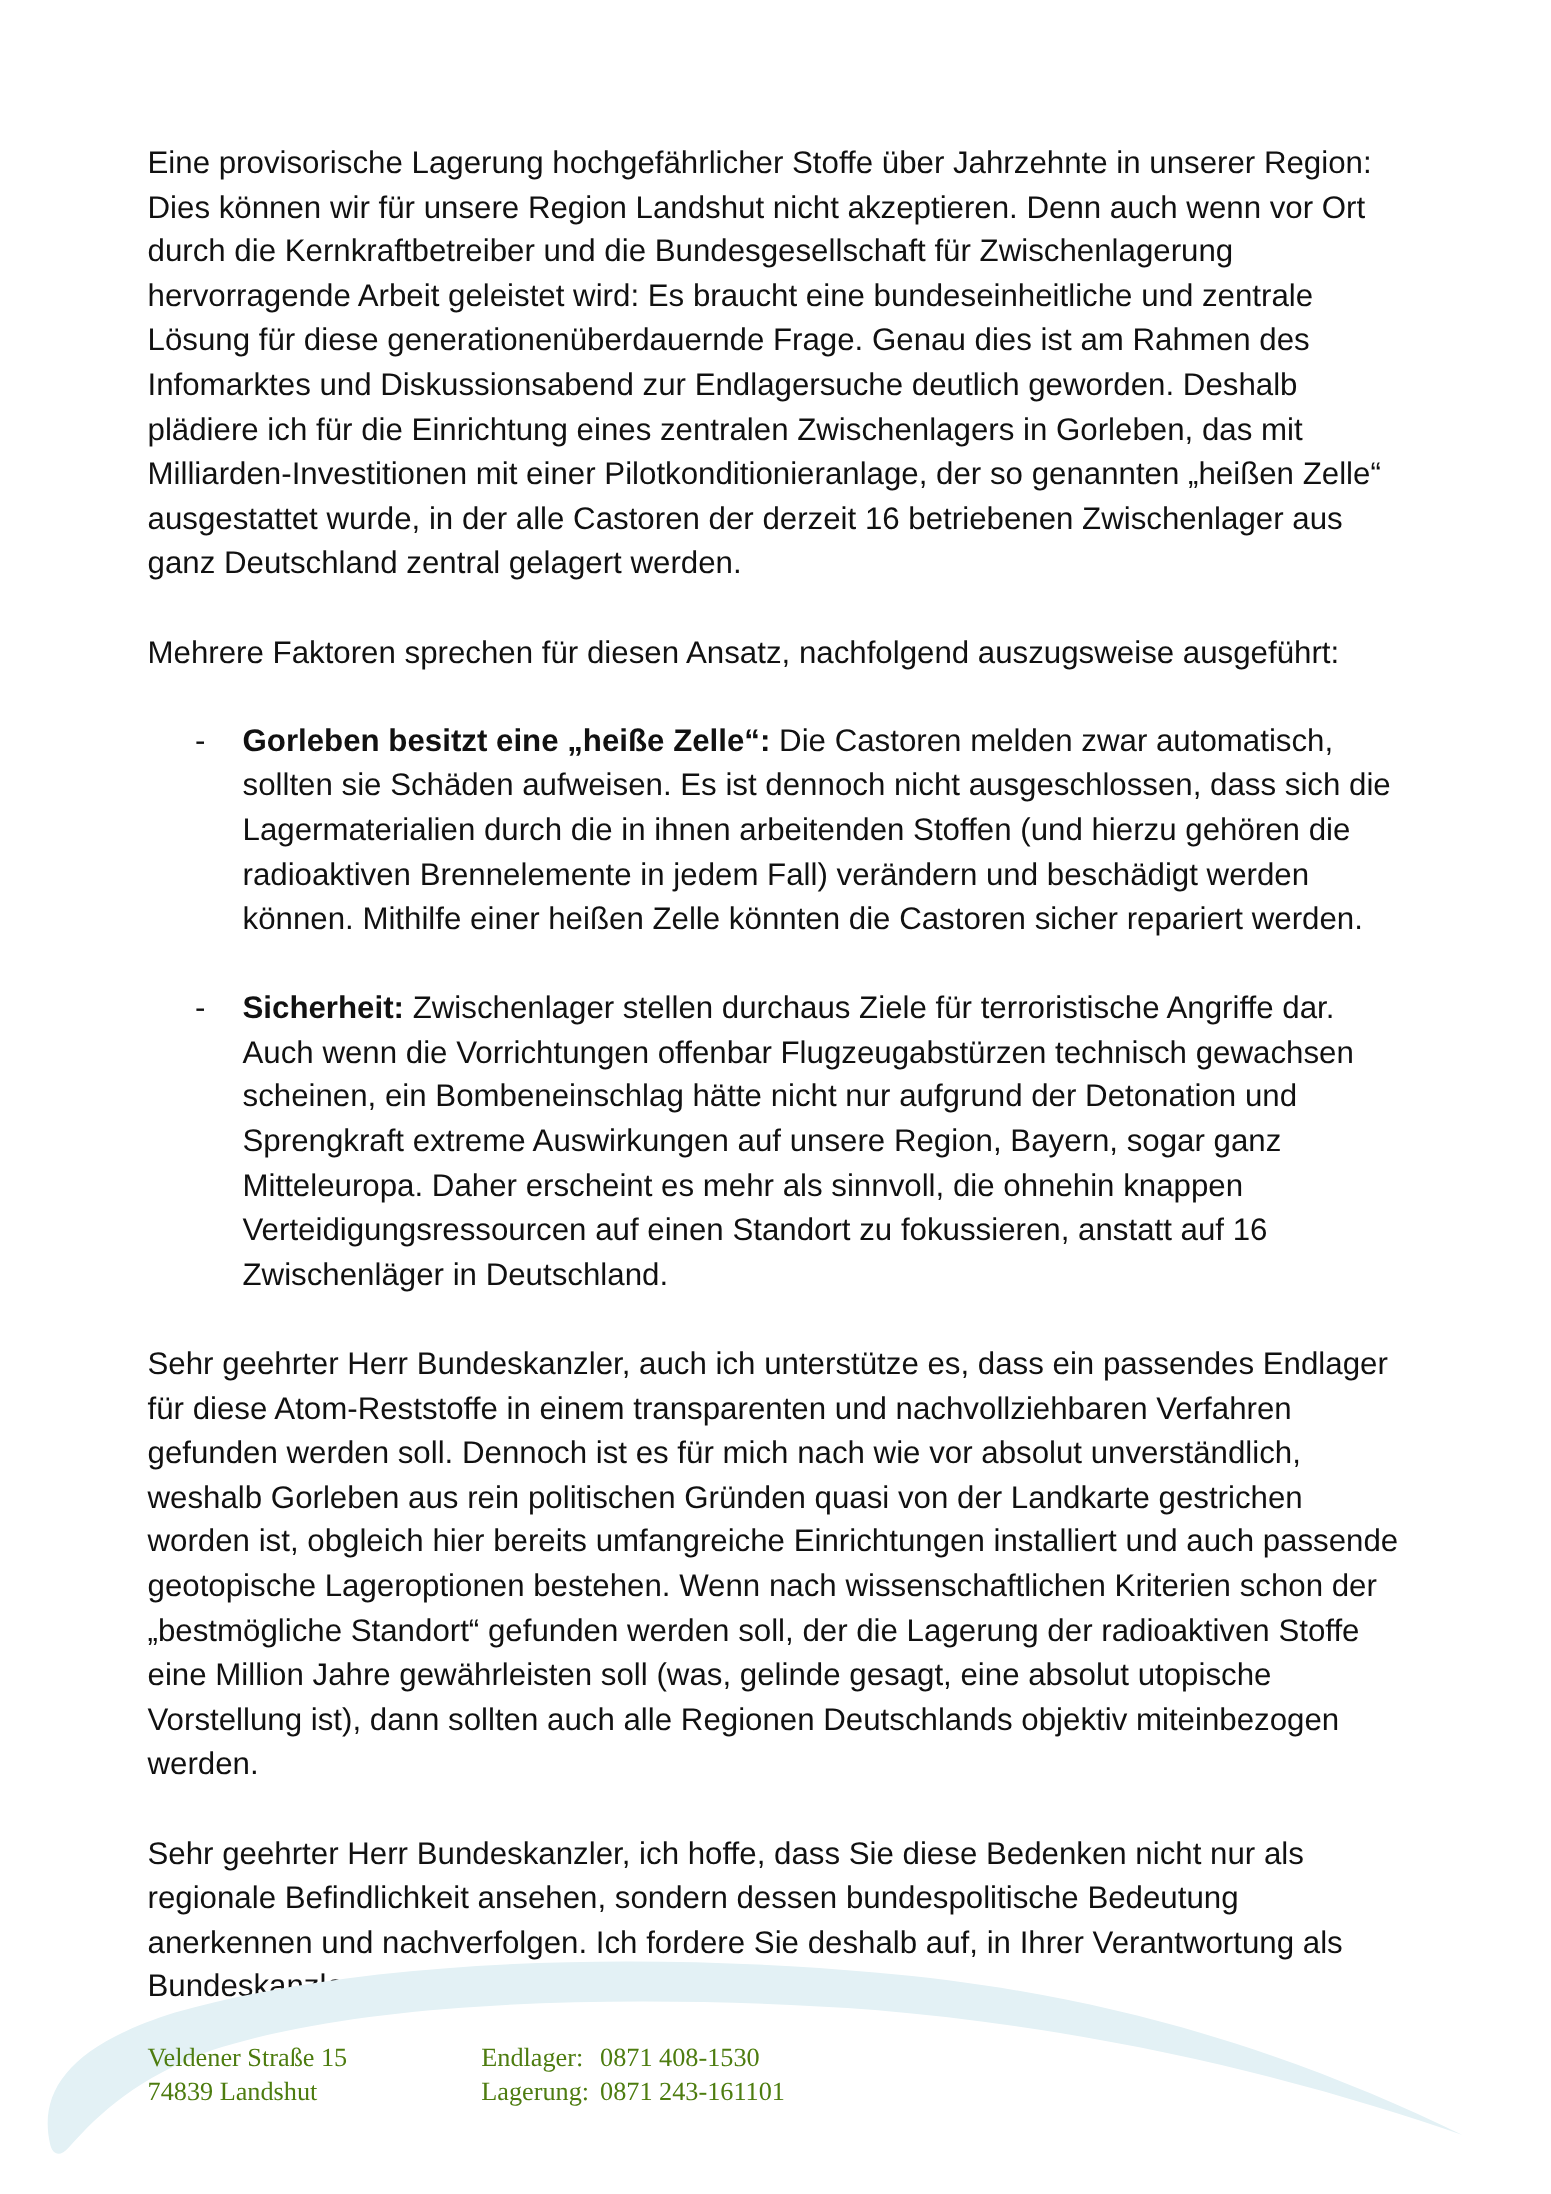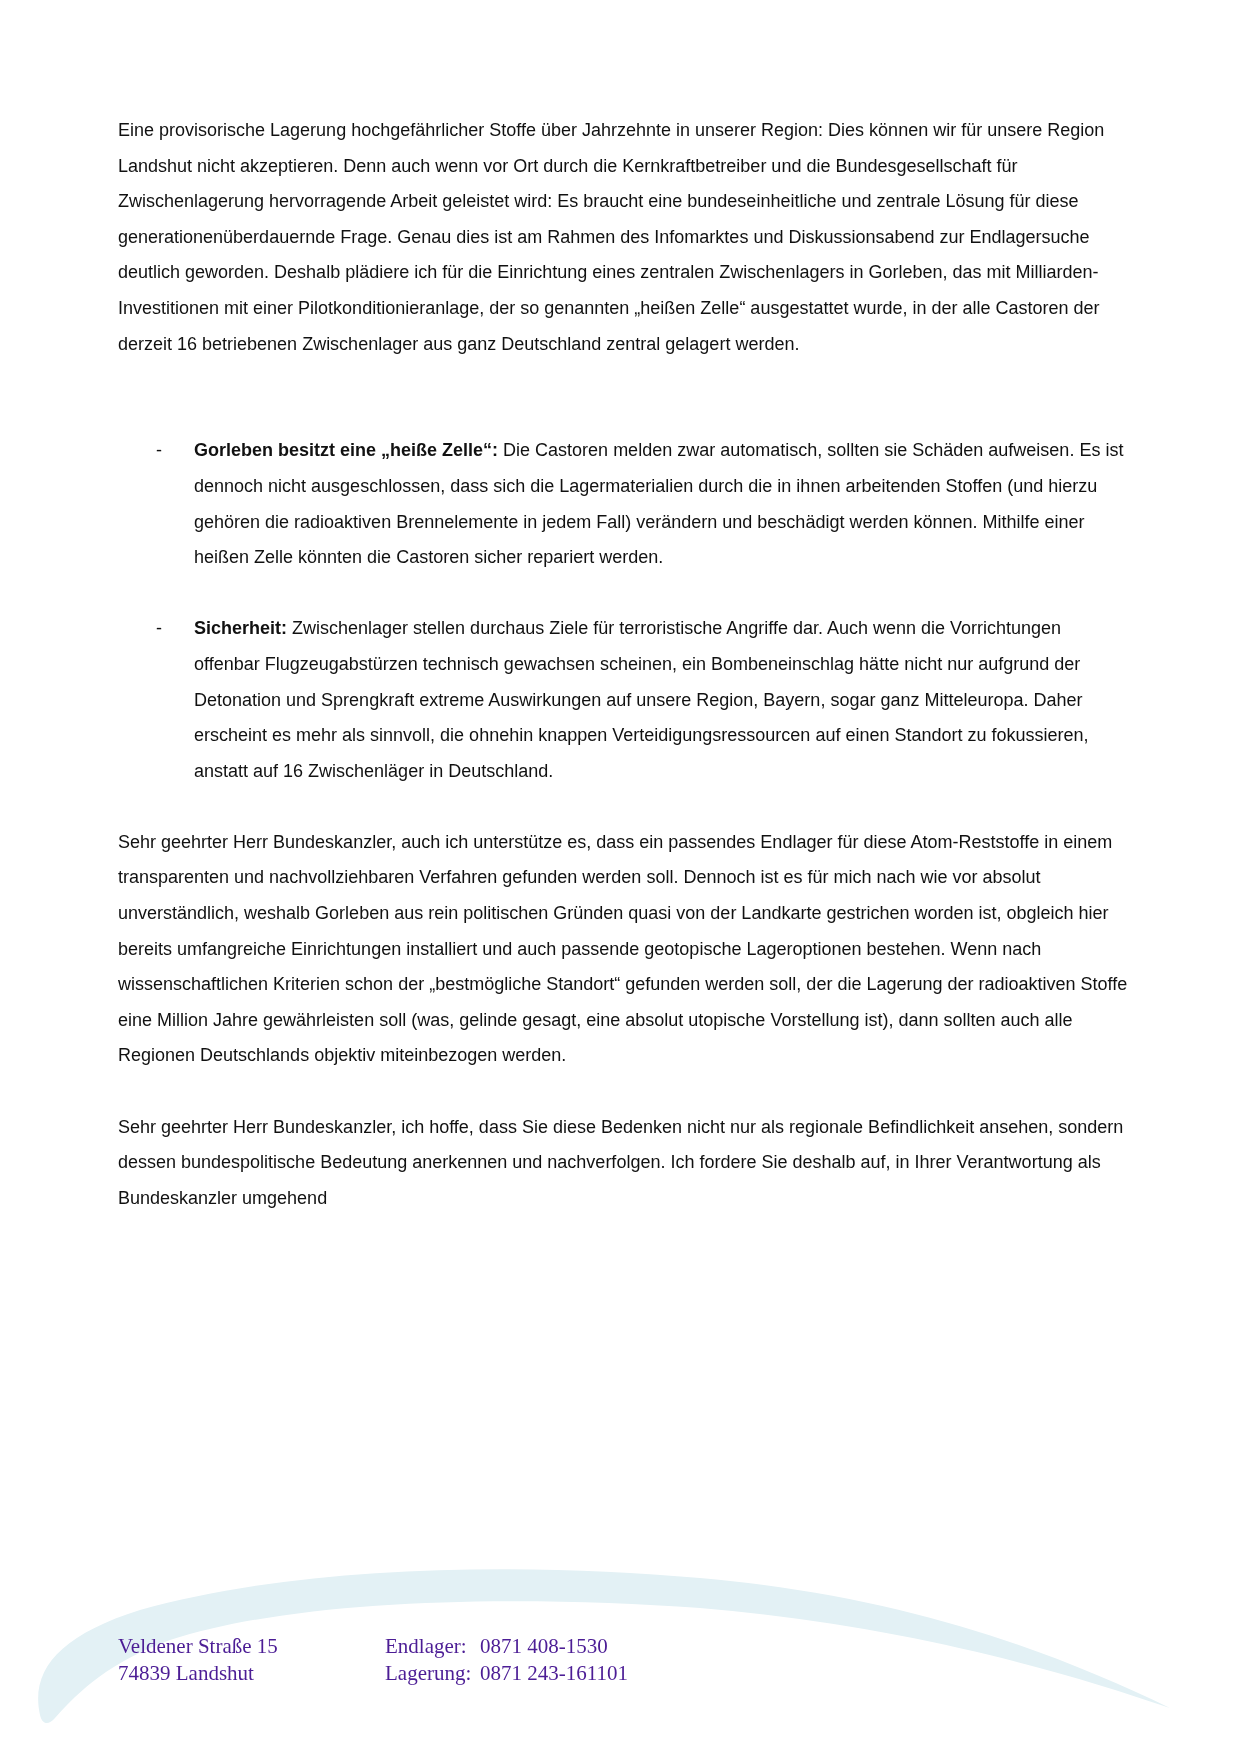--- a/index.html
+++ b/index.html
@@ -1,48 +1,49 @@
 <!DOCTYPE html>
 <html><head>
   <meta charset="utf-8">
   <style>
     html, body { margin: 0; padding: 0; background: #ffffff; }
     body { width: 1241px; height: 1755px; position: relative; overflow: hidden; }
     .page { position: absolute; left: 0; top: 0; width: 1241px; height: 1755px; background: #fff; }
     .body-text {
       position: absolute; left: 118px; top: 113px; width: 1010px;
       font-family: "Liberation Sans", sans-serif;
-      font-size: 18px; line-height: 35.6px; color: #111;
+      font-size: 25px; line-height: 35.6px; color: #111;
     }
     .body-text p { margin: 0; }
     .gap { height: 35.6px; }
     .bullet { position: relative; padding-left: 76px; margin: 0; }
     .bullet .dash { position: absolute; left: 38px; top: 0; }
     .bullet b { font-weight: bold; }
     .wave { position: absolute; left: 0; top: 1540px; width: 1241px; height: 215px; }
     .footer {
       position: absolute; top: 1633px;
       font-family: "Liberation Serif", serif; font-size: 21px; line-height: 27px;
-      color: #4c1d95;
+      color: #4d7c0f;
     }
     .footer .row { display: flex; white-space: nowrap; }
     .f-addr { left: 118px; }
     .f-tel { left: 385px; }
     .f-tel .lbl { width: 95px; }
     .f-web { left: 727px; }
     .f-web .lbl { width: 105px; }
   </style>
 </head>
 <body>
 
 <div class="page">
 
   <div class="body-text">
     <p>Eine provisorische Lagerung hochgefährlicher Stoffe über Jahrzehnte in unserer Region: Dies können wir für unsere Region Landshut nicht akzeptieren. Denn auch wenn vor Ort durch die Kernkraftbetreiber und die Bundesgesellschaft für Zwischenlagerung hervorragende Arbeit geleistet wird: Es braucht eine bundeseinheitliche und zentrale Lösung für diese generationenüberdauernde Frage. Genau dies ist am Rahmen des Infomarktes und Diskussionsabend zur Endlagersuche deutlich geworden. Deshalb plädiere ich für die Einrichtung eines zentralen Zwischenlagers in Gorleben, das mit Milliarden-Investitionen mit einer Pilotkonditionieranlage, der so genannten „heißen Zelle“ ausgestattet wurde, in der alle Castoren der derzeit 16 betriebenen Zwischenlager aus ganz Deutschland zentral gelagert werden.</p>
     <div class="gap"></div>
+    <p>Mehrere Faktoren sprechen für diesen Ansatz, nachfolgend auszugsweise ausgeführt:</p>
     <div class="gap"></div>
 
     <p class="bullet">
       <span class="dash">-</span><b>Gorleben besitzt eine „heiße Zelle“:</b><span> Die Castoren melden zwar automatisch, sollten sie Schäden aufweisen. Es ist dennoch nicht ausgeschlossen, dass sich die Lagermaterialien durch die in ihnen arbeitenden Stoffen (und hierzu gehören die radioaktiven Brennelemente in jedem Fall) verändern und beschädigt werden können. Mithilfe einer heißen Zelle könnten die Castoren sicher repariert werden.</span>
     </p>
     <div class="gap"></div>
 
     <p class="bullet">
       <span class="dash">-</span><b>Sicherheit:</b><span> Zwischenlager stellen durchaus Ziele für terroristische Angriffe dar. Auch wenn die Vorrichtungen offenbar Flugzeugabstürzen technisch gewachsen scheinen, ein Bombeneinschlag hätte nicht nur aufgrund der Detonation und Sprengkraft extreme Auswirkungen auf unsere Region, Bayern, sogar ganz Mitteleuropa. Daher erscheint es mehr als sinnvoll, die ohnehin knappen Verteidigungsressourcen auf einen Standort zu fokussieren, anstatt auf 16 Zwischenläger in Deutschland.</span>
     </p>

